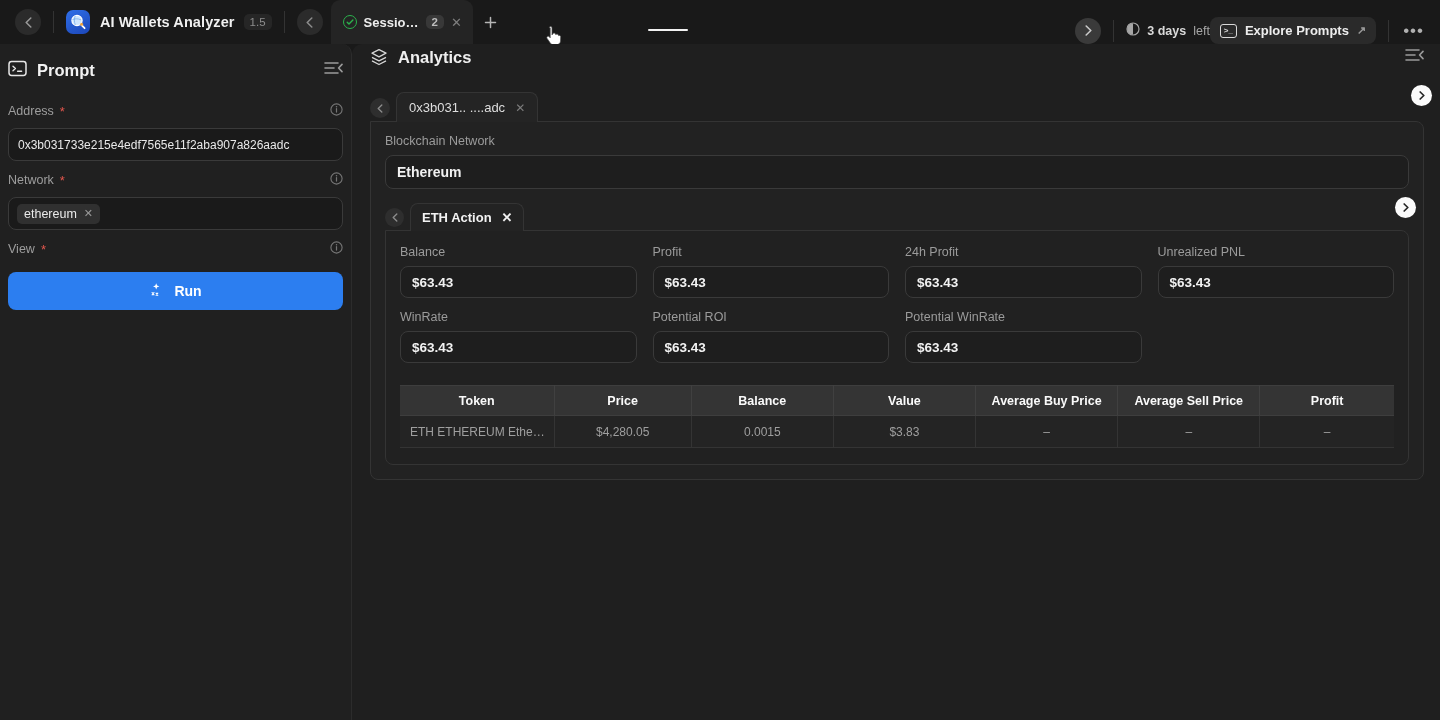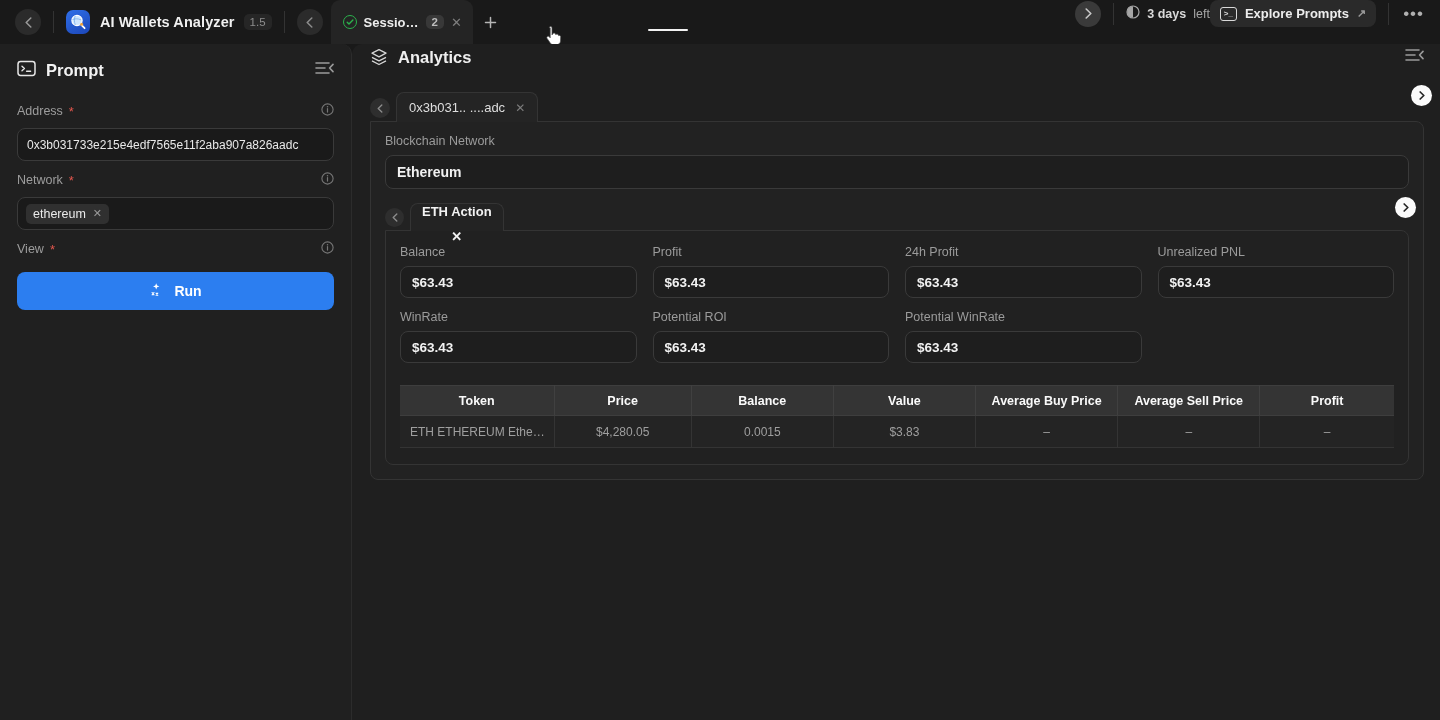--- a/index.html
+++ b/index.html
@@ -8,21 +8,21 @@
     background: #191919;
     font-family: "Liberation Sans", sans-serif;
     color: #e8e8e8;
     overflow: hidden;
   }
 
   
   .topbar {
     height: 44px; width: 100%;
     background: #191919;
-    display: flex; align-items: flex-start;
+    display: flex; align-items: flex-end;
     position: relative;
     gap: 9px;
   }
   .tb-left { display: flex; align-items: center; height: 44px; }
   .circ-btn {
     width: 26px; height: 26px; border-radius: 50%;
     background: #2b2b2b; color: #9a9a9a;
     display: flex; align-items: center; justify-content: center;
     font-size: 12px; flex: none;
   }
@@ -87,21 +87,21 @@
   .cursor-hand { position:absolute; left: 545px; top: 26px; }
 
   
   .body-wrap { display:flex; height: 676px; width: 100%; }
 
   
   .left-panel {
     width: 352px; flex:none; background:#202020;
     border-top-right-radius: 10px;
     border-right: 1px solid #2c2c2c;
-    padding: 0 17px;
+    padding: 0 8px;
     position: relative;
   }
   .panel-head { display:flex; align-items:center; height:48px; padding-top:4px; }
   .panel-title { font-size:16.5px; font-weight:700; color:#f2f2f2; margin-left:10px; }
   .collapse-ico { margin-left:auto; }
   .field-label-row { display:flex; align-items:center; margin-top: 10px; }
   .field-label { font-size:12.5px; color:#9d9d9d; }
   .req-dot { color:#e2564d; font-size:13px; margin-left:6px; line-height:1; }
   .info-ico { margin-left:auto; opacity:.8; }
   .text-input {
@@ -182,21 +182,21 @@
     width:19px; height:19px; border-radius:50%;
     background:#2e2e2e; color:#8a8a8a; flex:none;
     display:flex; align-items:center; justify-content:center; font-size:9px;
     margin-bottom:4px;
   }
   .tab2 {
     display:flex; align-items:center; gap:10px;
     height:28px; padding:0 11px; margin-left:6px;
     background:#232323; border:1px solid #343434; border-bottom:none;
     border-radius:8px 8px 0 0;
-    font-size:13px; font-weight:700; color:#f2f2f2;flex-direction:column;
+    font-size:13px; font-weight:700; color:#f2f2f2;
   }
   .card-l2 {
     border:1px solid #343434; border-radius:0 8px 8px 8px;
     background:#212121; margin-top:-1px; padding: 14px 14px 16px 14px;
   }
   .metrics-grid { display:grid; grid-template-columns: repeat(4, 1fr); column-gap:16px; row-gap:12px; }
   .metric-label { font-size:12.5px; color:#9b9b9b; }
   .metric-box {
     margin-top:7px; height:32px;
     background:#1e1e1e; border:1px solid #3a3a3a; border-radius:8px;

